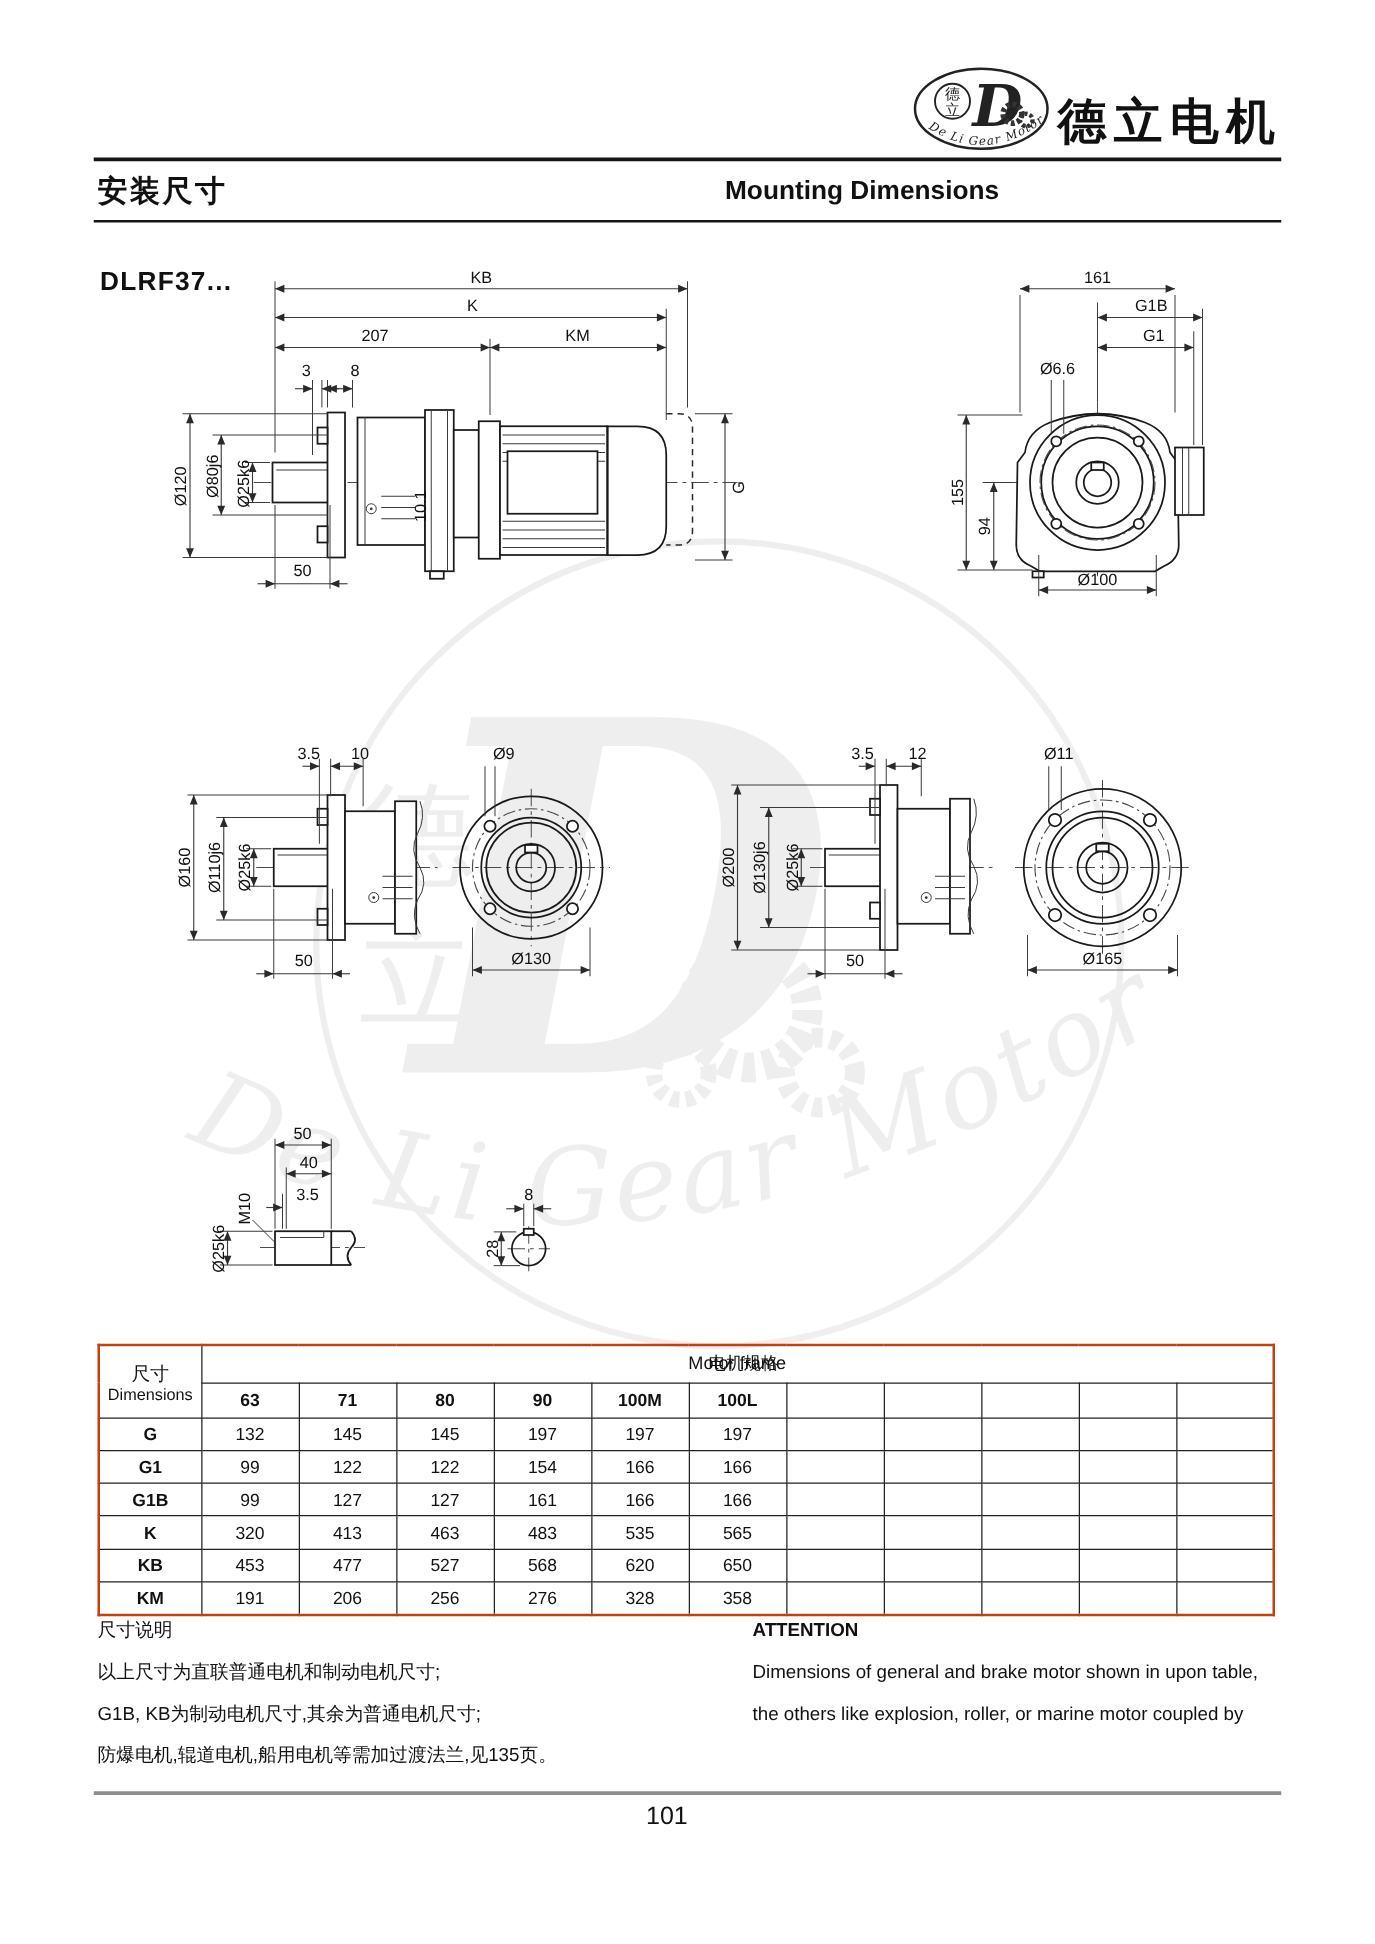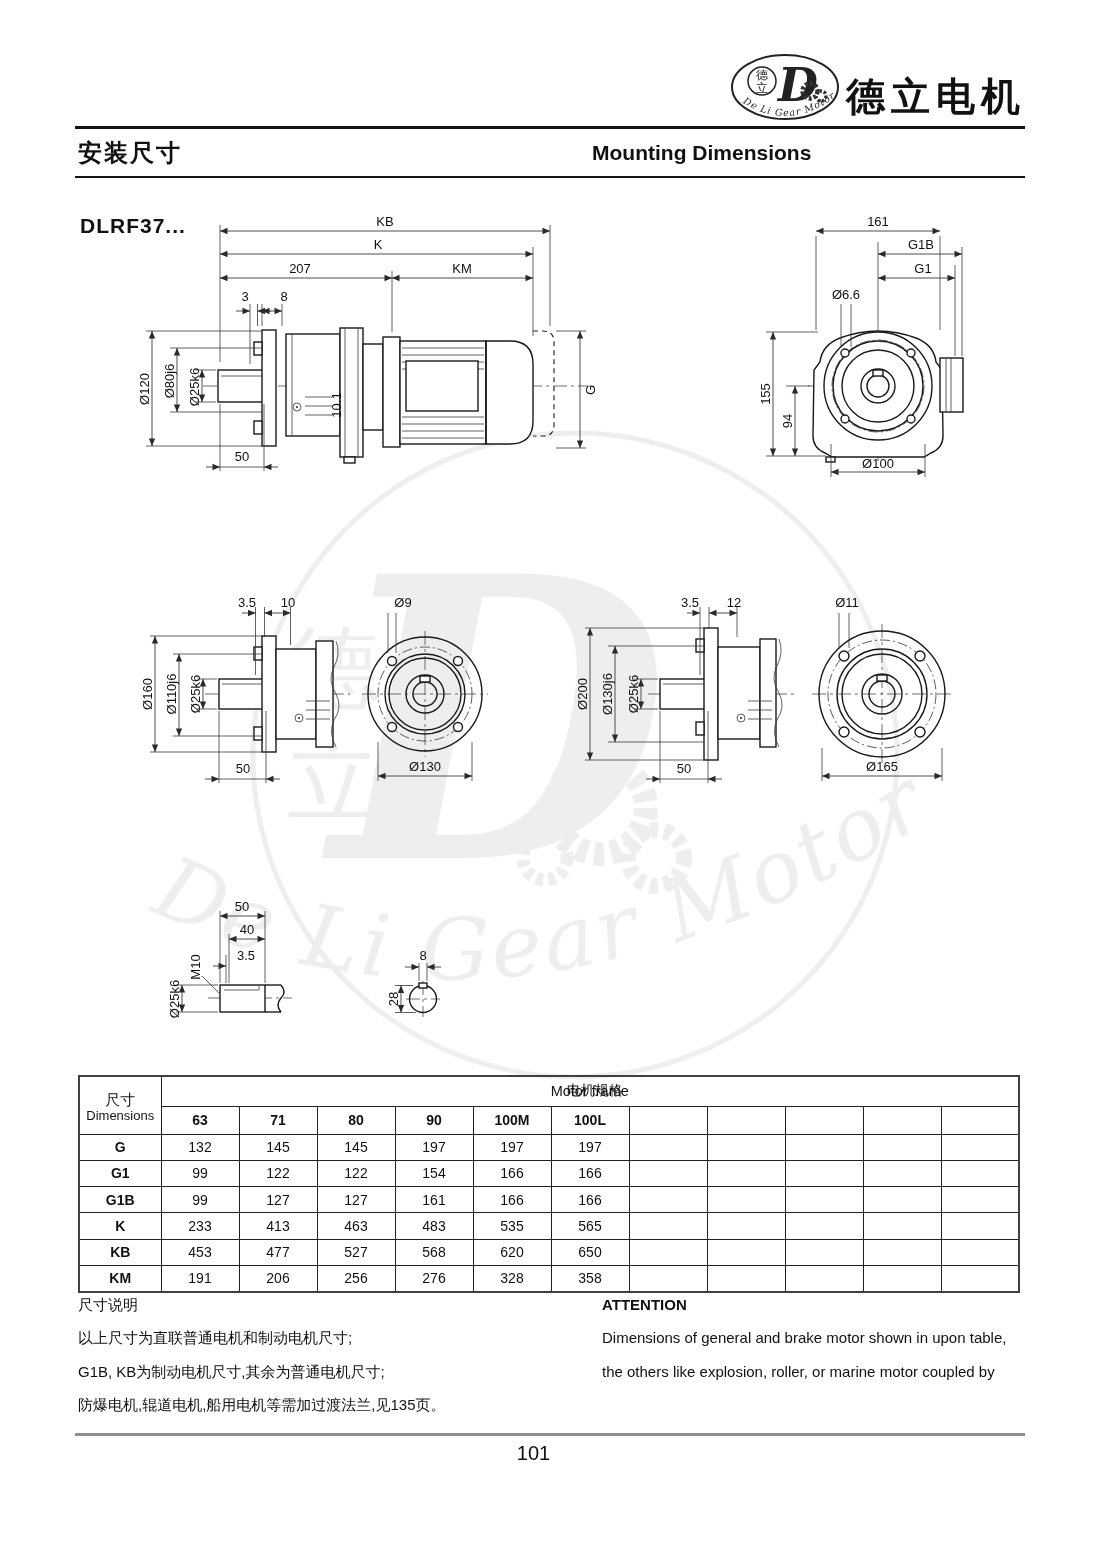--- a/index.html
+++ b/index.html
@@ -6,41 +6,41 @@
   body{
     width:1100px;height:1555px;position:relative;background:#fff;
     font-family:"Liberation Sans", sans-serif;color:#111;overflow:hidden;
   }
   .abs{position:absolute;}
   
   #brand-title{left:846px;top:70px;font-family:"DejaVu Serif",serif;font-weight:bold;
     font-size:39px;letter-spacing:6px;white-space:nowrap;}
   #rule-top{left:75px;top:126px;width:950px;height:3px;background:#151515;}
   #sec-title-cn{left:78px;top:137px;font-size:24px;font-weight:bold;letter-spacing:2px;}
-  #sec-title-en{left:592px;top:141px;font-size:21px;font-weight:bold;}
+  #sec-title-en{left:580px;top:141px;font-size:21px;font-weight:bold;}
   #rule-sub{left:75px;top:176px;width:950px;height:2px;background:#151515;}
   #model-label{left:80px;top:214px;font-size:21px;font-weight:bold;letter-spacing:1px;}
   
   #drawings-svg{position:absolute;left:0;top:0;width:1100px;height:1555px;}
   .ol{stroke:#1a1a1a;stroke-width:1.4;fill:none;}
   .olf{stroke:#1a1a1a;stroke-width:1.4;fill:#fff;}
   .tl{stroke:#3a3a3a;stroke-width:0.8;fill:none;}
   .dim{stroke:#3a3a3a;stroke-width:0.9;fill:none;marker-start:url(#ar);marker-end:url(#ar);}
   .dime{stroke:#3a3a3a;stroke-width:0.9;fill:none;marker-end:url(#ar);}
   .cl{stroke:#4a4a4a;stroke-width:0.8;fill:none;stroke-dasharray:14 4 3 4;}
   .dd{stroke:#4a4a4a;stroke-width:0.9;fill:none;stroke-dasharray:10 3 2 3;}
   .dsh{stroke:#2a2a2a;stroke-width:1.2;fill:none;stroke-dasharray:5 4;}
   text.dt{font:13px "Liberation Sans",sans-serif;fill:#111;}
   
   #dims-table{position:absolute;left:78px;top:1075px;width:942px;border-collapse:collapse;
     table-layout:fixed;}
   #dims-table,{border:2px solid #222;}
   #dims-table th,#dims-table td{border:1px solid #222;text-align:center;padding:0;
     font-weight:normal;font-size:14px;overflow:hidden;}
-  #dims-table{border:2px solid #404040;}
+  #dims-table{border:2px solid #c2410c;}
   #dims-table thead tr.r1{height:30px;}
   #dims-table thead tr.r2{height:28px;}
   #dims-table tbody tr{height:26.3px;}
   .dimhead .cn{font-size:15px;line-height:17px;padding-top:3px;}
   .dimhead .en{font-size:13px;line-height:15px;}
   .grouphead{text-align:right;position:relative;font-size:15px;}
   .grouphead .gcn{padding-left:10px;}
   .grouphead .gen{position:absolute;left:50%;top:50%;transform:translate(-50%,-50%);
     font-size:14.5px;white-space:nowrap;}
   #dims-table thead tr.r2 th{font-weight:bold;}
@@ -534,21 +534,21 @@
         <td>166</td>
         <td>166</td>
         <td></td>
         <td></td>
         <td></td>
         <td></td>
         <td></td>
       </tr>
       <tr>
         <th>K</th>
-        <td>233</td>
+        <td>320</td>
         <td>413</td>
         <td>463</td>
         <td>483</td>
         <td>535</td>
         <td>565</td>
         <td></td>
         <td></td>
         <td></td>
         <td></td>
         <td></td>

